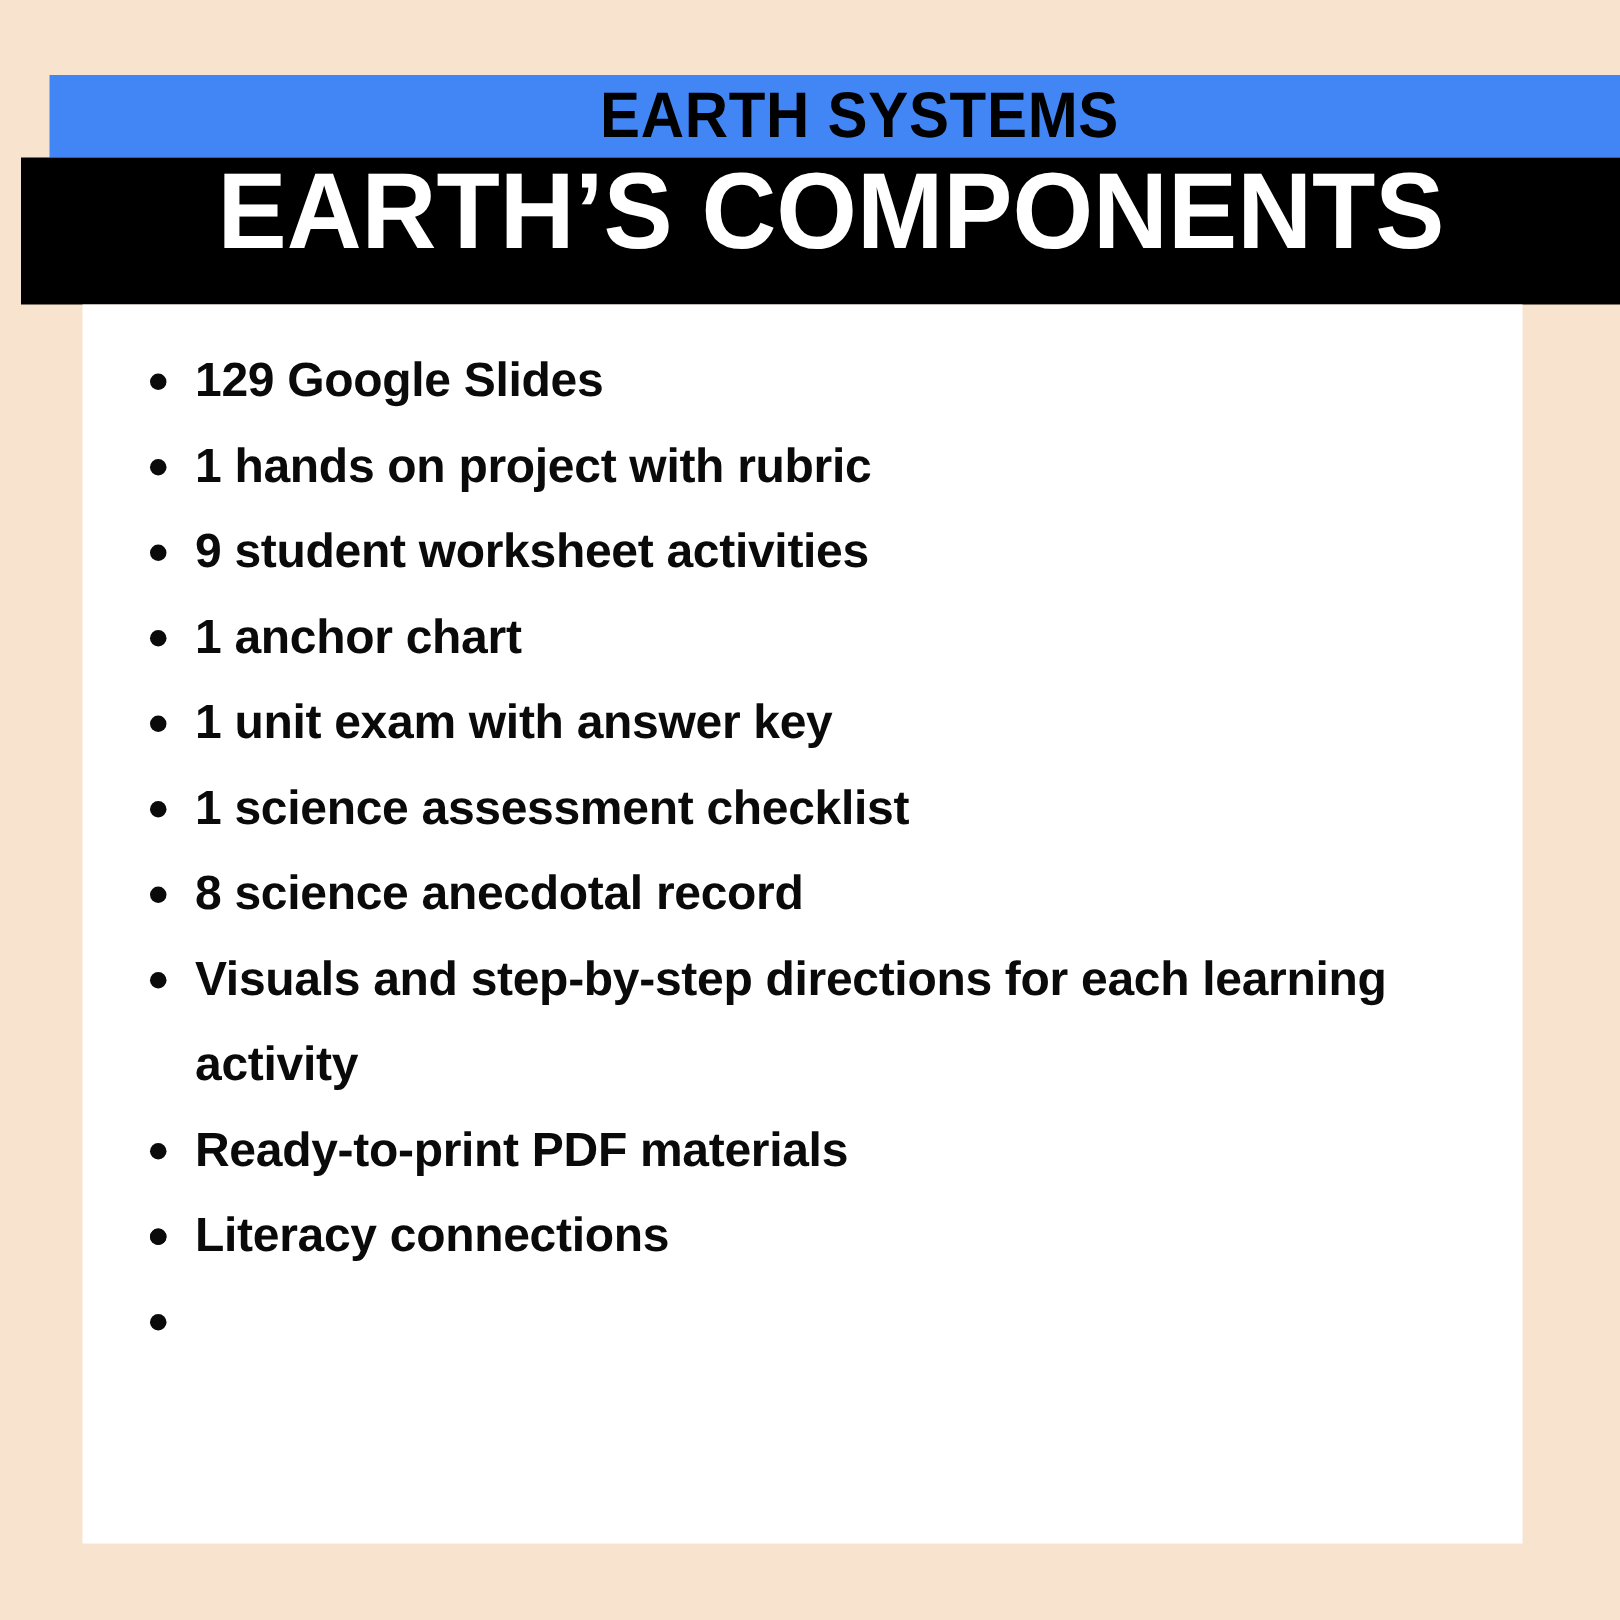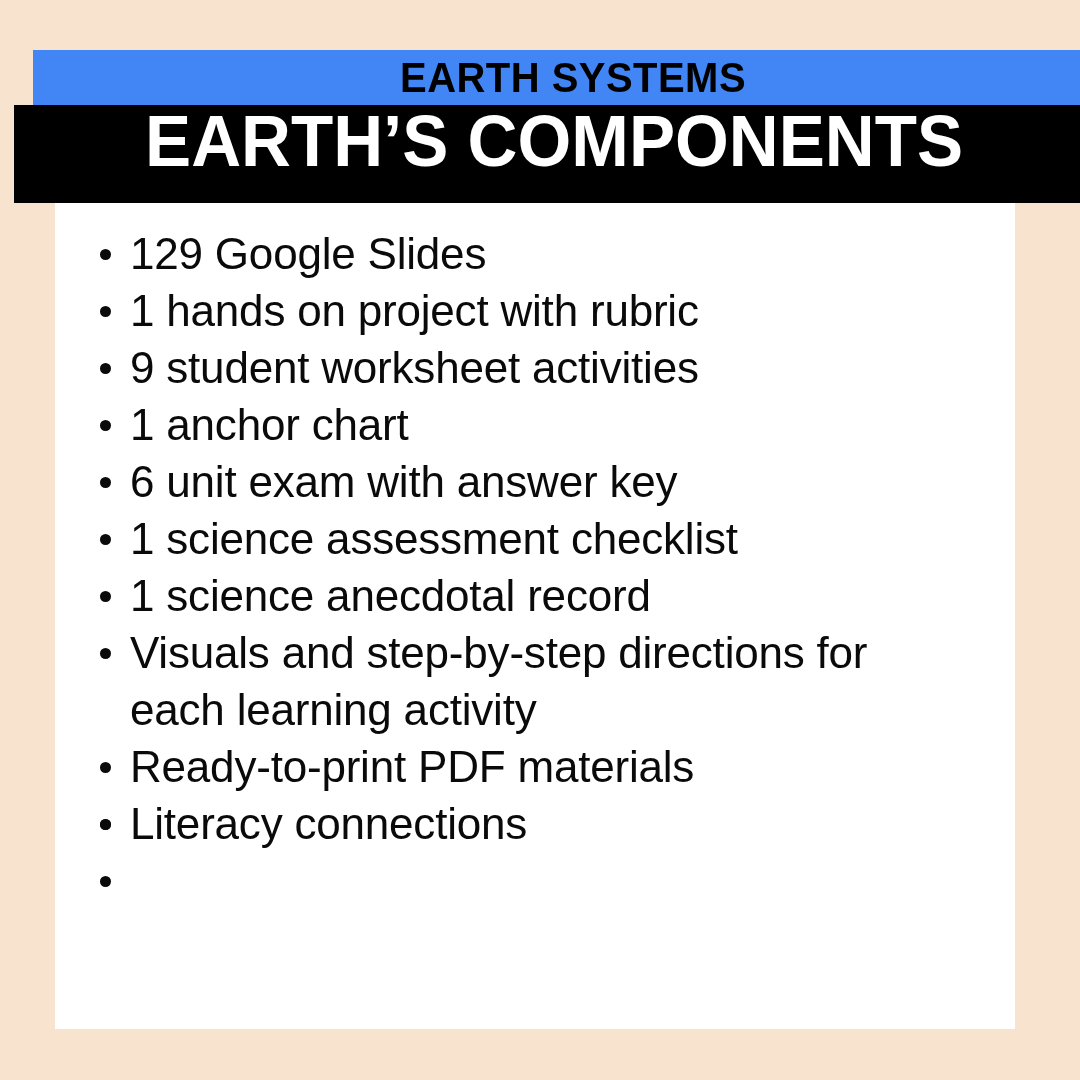--- a/index.html
+++ b/index.html
@@ -81,22 +81,22 @@
 
   .feature-list {
     list-style: none;
     margin: 0;
     padding: 22px 0 0 0;
   }
   .feature-list li {
     position: relative;
     margin: 0;
     padding: 0 45px 0 75px;
-    font-weight: 400;
-    font-size: 44px;
+    font-weight: 700;
+    font-size: 32px;
     line-height: 57px;
     letter-spacing: -0.2px;
     color: #0a0a0a;
   }
   .feature-list li .dot {
     position: absolute;
     left: 45px;
     top: 24px;
     width: 11px;
     height: 11px;
@@ -125,27 +125,27 @@
       <li>
         <span class="dot"></span><span>1 hands on project with rubric</span>
       </li>
       <li>
         <span class="dot"></span><span>9 student worksheet activities</span>
       </li>
       <li>
         <span class="dot"></span><span>1 anchor chart</span>
       </li>
       <li>
-        <span class="dot"></span><span>6 unit exam with answer key</span>
+        <span class="dot"></span><span>1 unit exam with answer key</span>
       </li>
       <li>
         <span class="dot"></span><span>1 science assessment checklist</span>
       </li>
       <li>
-        <span class="dot"></span><span>1 science anecdotal record</span>
+        <span class="dot"></span><span>8 science anecdotal record</span>
       </li>
       <li>
         <span class="dot"></span><span>Visuals and step-by-step directions for each learning activity</span>
       </li>
       <li>
         <span class="dot"></span><span>Ready-to-print PDF materials</span>
       </li>
       <li>
         <span class="dot"></span>
       </li>

